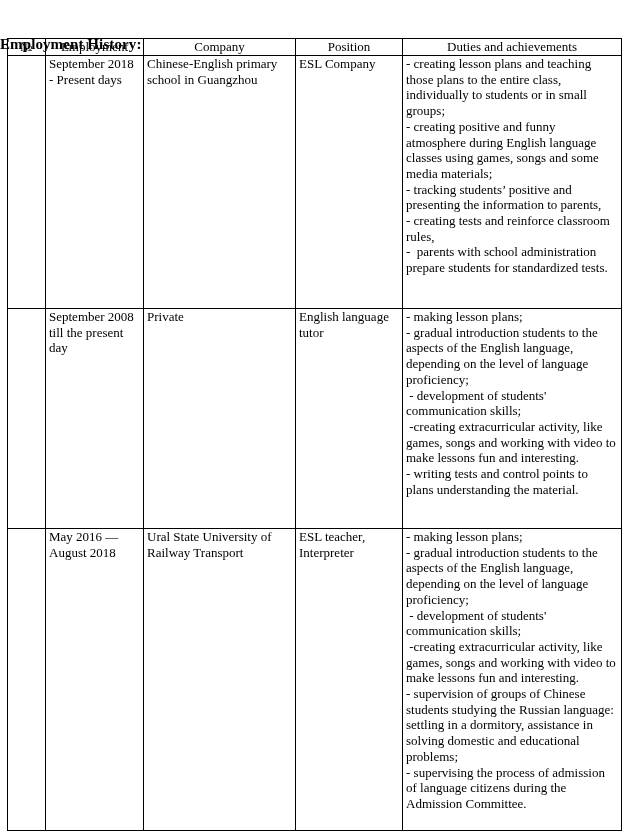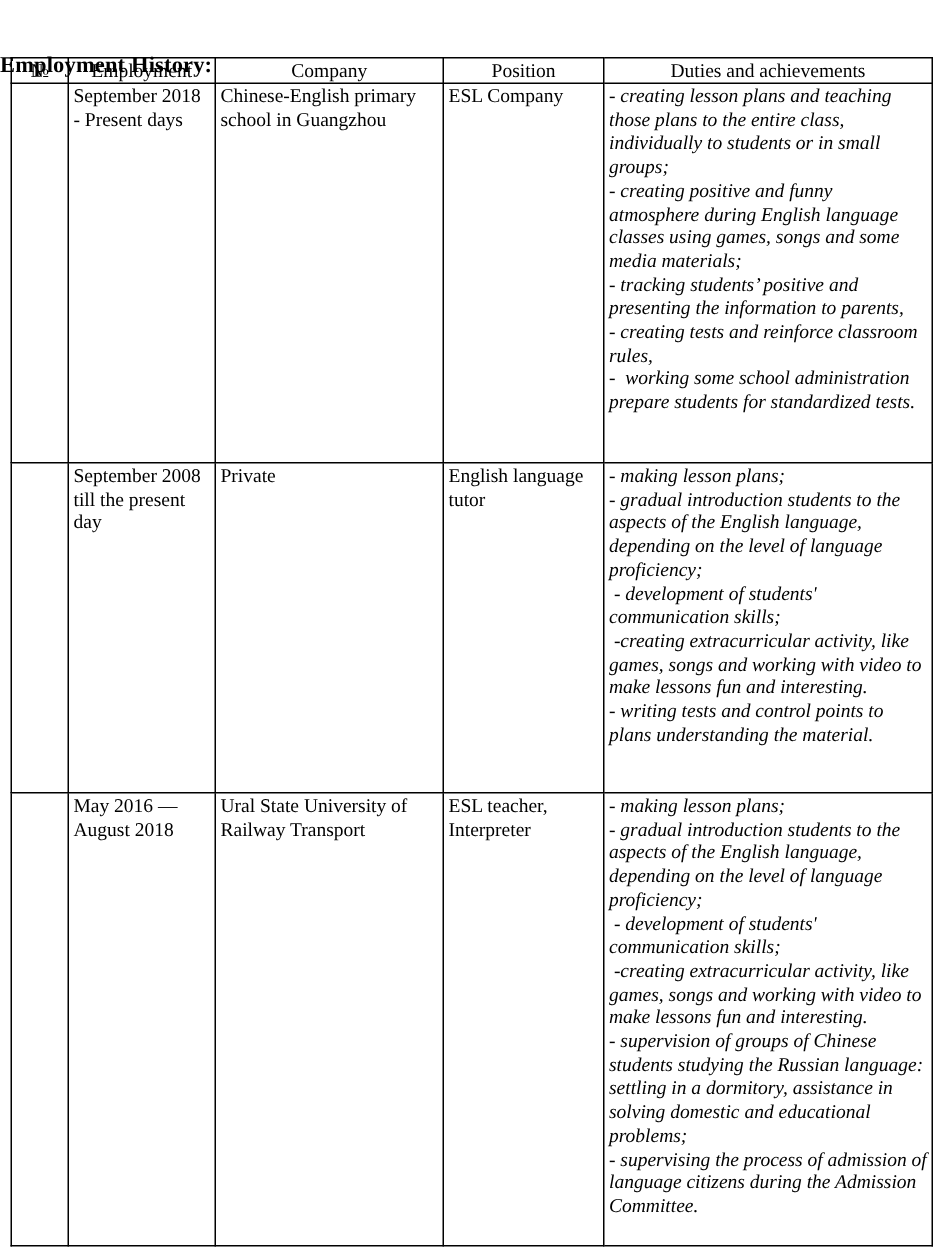--- a/index.html
+++ b/index.html
@@ -46,21 +46,21 @@
     padding: 0 2px;
   }
   .col-num   { width: 38px; }
   .col-emp   { width: 98px; }
   .col-co    { width: 152px; }
   .col-pos   { width: 107px; }
   .col-dut   { width: 219px; }
   tr.row-1 td { height: 253px; }
   tr.row-2 td { height: 220px; }
   tr.row-3 td { height: 302px; }
-  .duty-item { white-space: pre-wrap; font-style: italic; }
+  .duty-item { white-space: pre-wrap; }
 </style>
 </head>
 <body>
 
 <div class="page-title">Employment History:</div>
 
 <table class="employment-table">
   <colgroup>
     <col class="col-num">
       <col class="col-emp">
@@ -81,21 +81,21 @@
     <tr class="row-1">
       <td></td>
       <td>September 2018 - Present days</td>
       <td>Chinese-English primary school in Guangzhou</td>
       <td>ESL Company</td>
       <td>
         <div class="duty-item">- creating lesson plans and teaching those plans to the entire class, individually to students or in small groups;</div>
         <div class="duty-item">- creating positive and funny atmosphere during English language classes using games, songs and some media materials;</div>
         <div class="duty-item">- tracking students’ positive and presenting the information to parents,</div>
         <div class="duty-item">- creating tests and reinforce classroom rules,</div>
-        <div class="duty-item">-  working some school administration prepare students for standardized tests.</div>
+        <div class="duty-item">-  parents with school administration prepare students for standardized tests.</div>
       </td>
     </tr>
     <tr class="row-2">
       <td></td>
       <td>September 2008 till the present day</td>
       <td>Private</td>
       <td>English language tutor</td>
       <td>
         <div class="duty-item">- making lesson plans;</div>
         <div class="duty-item">- gradual introduction students to the aspects of the English language, depending on the level of language proficiency;</div>

